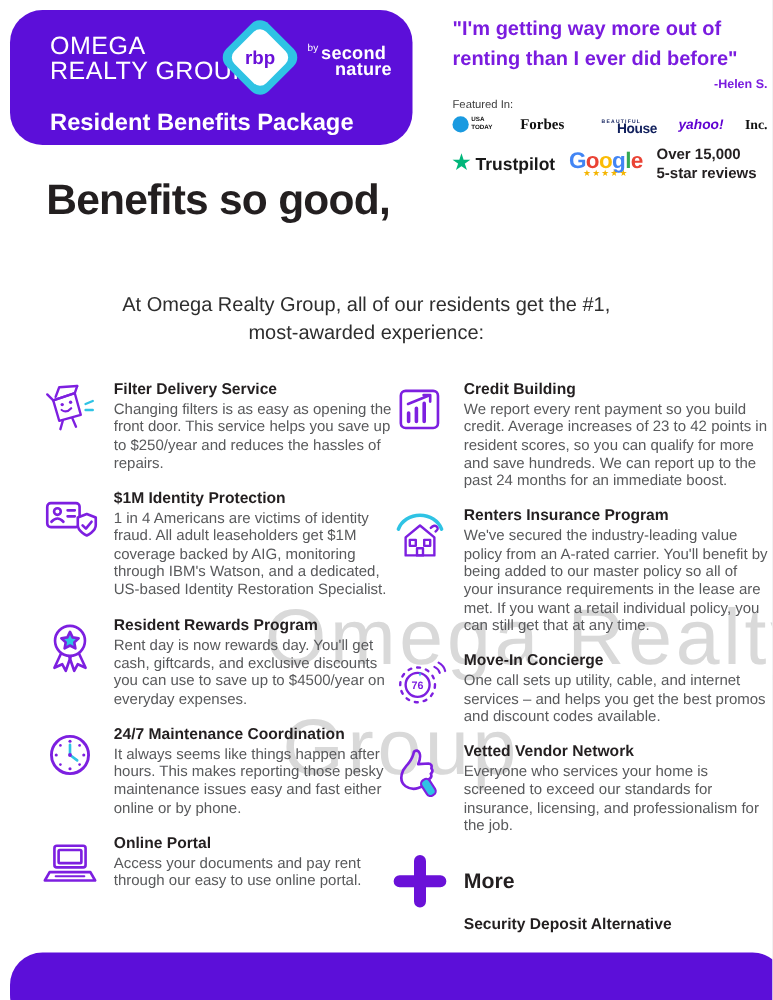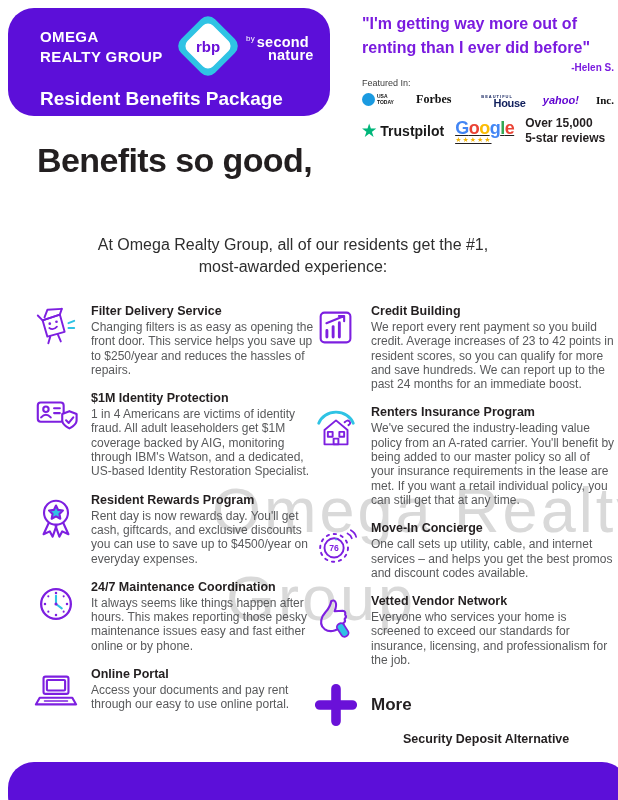--- a/index.html
+++ b/index.html
@@ -5,21 +5,21 @@
   * { margin:0; padding:0; box-sizing:border-box; }
   html,body { background:#e8e8e8; }
   .page {
     position:relative; width:618px; height:800px; margin:0 auto;
     background:#ffffff; overflow:hidden;
     font-family:"Liberation Sans", sans-serif; color:#231f20;
   }
   
   .header-card{ position:absolute; left:8px; top:8px; width:322px; height:108px;
     background:#5c0fd9; border-radius:26px; color:#fff; z-index:2; }
-  .company{ position:absolute; left:32px; top:19px; font-weight:700; font-size:15px;
+  .company{ position:absolute; left:32px; top:19px; font-weight:400; font-size:20px;
     line-height:20px; letter-spacing:.4px; }
   .rbp-badge{ position:absolute; left:170px; top:8px; width:60px; height:60px; }
   .rbp-diamond{ position:absolute; inset:6px; background:#2fc3e4; border-radius:10px; transform:rotate(45deg); }
   .rbp-inner{ position:absolute; inset:12px; background:#fff; border-radius:7px; transform:rotate(45deg); }
   .rbp-text{ position:absolute; inset:0; display:flex; align-items:center; justify-content:center;
     color:#6a11d8; font-weight:800; font-size:15px; }
   .secondnature{ position:absolute; left:238px; top:24px; font-weight:700; font-size:14.5px;
     line-height:13px; letter-spacing:.2px; }
   .secondnature .by{ font-weight:400; font-size:8px; vertical-align:6px; margin-right:2px; }
   .secondnature .l2{ margin-left:22px; }
@@ -36,21 +36,21 @@
   .usat-text{ width:22px; font-size:5px; font-weight:700; line-height:5.5px; color:#111; }
   .forbes{ font-family:"Liberation Serif", serif; font-weight:700; font-size:12px; color:#111; }
   .house{ text-align:center; color:#101f5c; line-height:5px; }
   .house .small{ font-size:4px; font-weight:700; letter-spacing:1px; display:block; }
   .house .main{ font-size:11px; font-weight:800; letter-spacing:-.3px;padding-left:25px; }
   .yahoo{ font-weight:800; font-style:italic; font-size:11px; color:#5f01d1; }
   .inc{ font-family:"Liberation Serif", serif; font-weight:700; font-size:11px; color:#111; }
   .review-row{ display:flex; align-items:center; gap:11px; margin-top:9px; }
   .trustpilot{ display:flex; align-items:center; gap:4px; font-size:14px; font-weight:600; color:#191919; }
   .tp-star{ color:#00b67a; font-size:16px; line-height:16px; }
-  .google{ text-align:left; line-height:16px;text-decoration:underline; }
+  .google{ text-align:center; line-height:16px; }
   .google .g-word{ font-size:18px; font-weight:700; letter-spacing:-.5px; }
   .google .g-stars{ font-size:7px; color:#f4b400; letter-spacing:1px; line-height:7px; }
   .g1{color:#4285F4}.g2{color:#EA4335}.g3{color:#FBBC05}.g4{color:#4285F4}.g5{color:#34A853}.g6{color:#EA4335}
   .reviews{ font-size:12px; font-weight:700; color:#231f20; line-height:15px; }
 
   
   .headline{ position:absolute; left:37px; top:139px; font-size:34px; line-height:43px;
     font-weight:800; letter-spacing:-.6px; color:#231f20; z-index:2; }
   .subtitle{ position:absolute; left:38px; top:234px; width:510px; font-size:16px;
     line-height:22px; color:#2e2e2e; z-index:2;text-align:center; }
@@ -63,21 +63,21 @@
   .col{ position:absolute; top:304px; z-index:1; }
   .col-left{ left:33px; width:288px; }
   .col-right{ left:313px; width:303px; }
   .benefit{ display:flex; margin-bottom:14px; }
   .b-icon{ width:46px; height:46px; flex:0 0 46px; margin-right:12px; margin-top:1px; }
   .b-icon svg{ width:100%; height:100%; }
   .b-title{ font-size:12.5px; font-weight:700; color:#231f20; margin-bottom:2px; }
   .b-body{ font-size:12px; line-height:14.3px; color:#58595b; }
   .more-row{ align-items:center; margin-top:6px; margin-bottom:4px; }
   .more-title{ font-size:17px; font-weight:800; color:#231f20; }
-  .sub-item{ margin-left:90px; }
+  .sub-item{ margin-left:58px; }
 
   
   .bottom-bar{ position:absolute; left:8px; top:762px; width:620px; height:60px;
     background:#5c0fd9; border-radius:26px; z-index:2; }
 </style>
 </head>
 <body>
 
 <div class="page">
 

